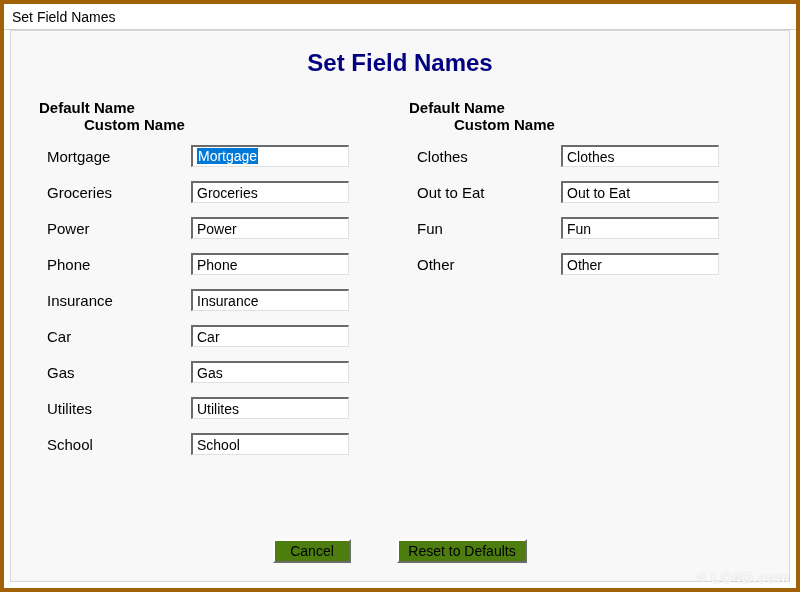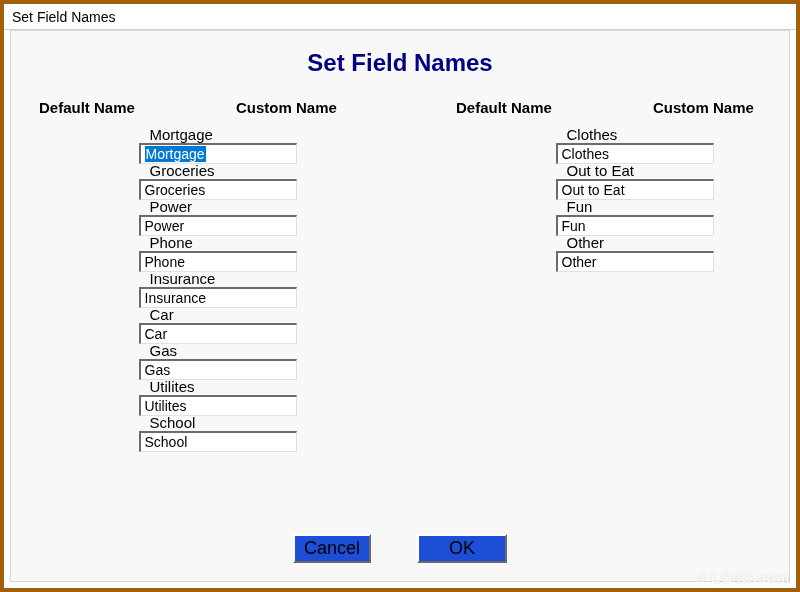--- a/index.html
+++ b/index.html
@@ -56,39 +56,39 @@
       gap: 60px;
       padding: 0 4px;
     }
     .column {
       display: flex;
       flex-direction: column;
     }
     .col-headers {
       display: flex;
       margin-bottom: 10px;
+      flex-direction: column;
     }
     .col-header {
       font-weight: bold;
       font-size: 15px;
       color: #000;
     }
     .col-header.default-h {
       width: 152px;
     }
     .col-header.custom-h {
       width: 160px;
       margin-left: 45px;
     }
     .field-row {
       display: flex;
       align-items: center;
       margin-bottom: 10px;
       height: 26px;
-      flex-direction: column;
     }
     .default-name {
       width: 152px;
       padding-left: 8px;
       font-size: 15px;
       color: #000;
     }
     .custom-input {
       width: 158px;
       height: 22px;
@@ -112,23 +112,23 @@
       position: absolute;
       bottom: 18px;
       left: 0;
       right: 0;
       display: flex;
       justify-content: center;
       gap: 46px;
     }
     .btn {
       font-family: "Segoe UI", Tahoma, Arial, sans-serif;
-      font-size: 18px;
+      font-size: 14px;
       padding: 2px 0;
-      background: #1d4ed8;
+      background: #4d7c0f;
       border-top: 2px solid #ffffff;
       border-left: 2px solid #ffffff;
       border-right: 2px solid #6b6b6b;
       border-bottom: 2px solid #6b6b6b;
       cursor: pointer;
       text-align: center;
     }
     .btn.cancel { width: 78px; }
     .btn.reset { width: 130px; }
     .btn.ok { width: 90px; }
@@ -229,21 +229,21 @@
             <div class="field-row">
               <div class="default-name">Other</div>
               <input type="text" class="custom-input" value="Other" style="">
             </div>
           </div>
       </div>
     </div>
 
     <div class="button-row">
       <button class="btn cancel">Cancel</button>
-      <button class="btn ok">OK</button>
+      <button class="btn reset">Reset to Defaults</button>
     </div>
   </div>
 </div>
 
 <div class="watermark">
   <span class="c-circle">©</span>
   <span>LO4D.com</span>
 </div>
 
 </body></html>

